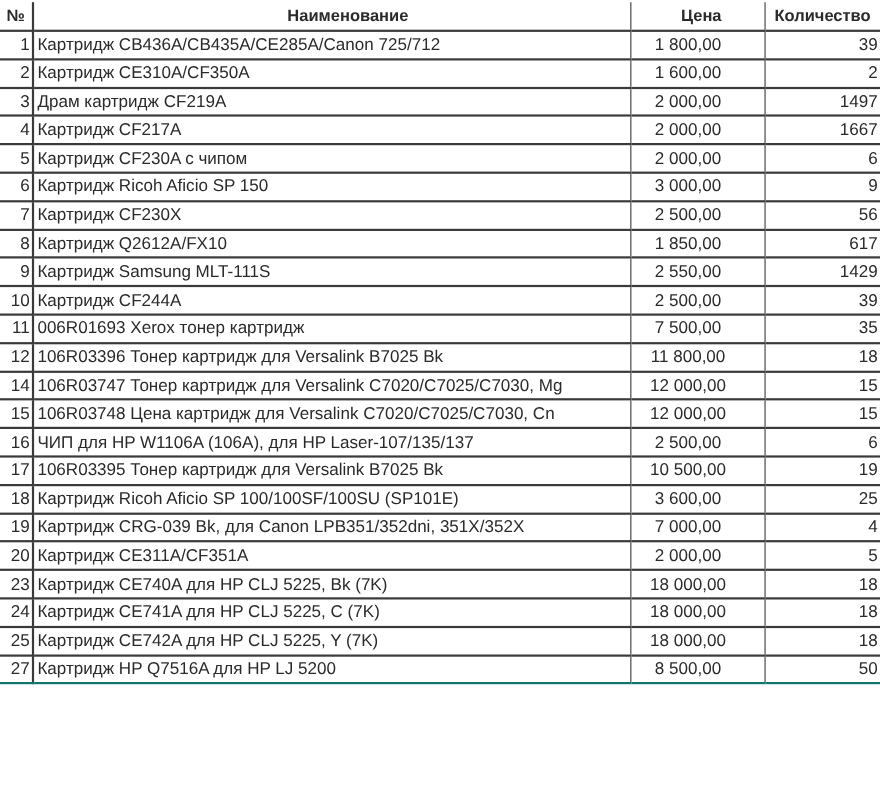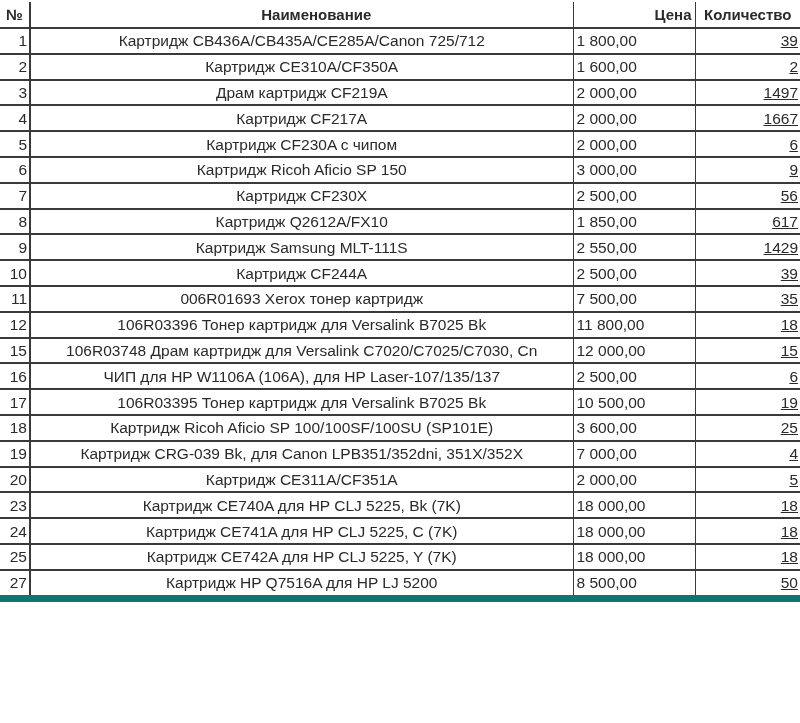--- a/index.html
+++ b/index.html
@@ -22,27 +22,27 @@
     height: 23.8px;
     padding: 0 3px;
     white-space: nowrap;
     overflow: hidden;
     line-height: 23px;
   }
   th { font-weight: bold; font-size: 15px; height: 25px; text-align: center; }
   th.h-num { text-align: left; padding-left: 6px; }
   td.num, th.h-num { border-right: 2px solid #3a3a3a; text-align: right; padding-right: 2px; }
   th.h-num { text-align: left; }
-  td.name { text-align: center; padding-left: 3px; border-right: 1.5px solid #3a3a3a; }
+  td.name { text-align: left; padding-left: 3px; border-right: 1.5px solid #3a3a3a; }
   th.h-name { border-right: 1.5px solid #3a3a3a; padding-left: 32px; }
-  td.price { text-align: left; padding-right: 20px; border-right: 1.5px solid #3a3a3a; }
-  th.h-price { border-right: 1.5px solid #3a3a3a; text-align: right; padding-left: 10px; }
-  td.qty { text-align: right; padding-right: 2px; text-decoration: underline; }
+  td.price { text-align: center; padding-right: 20px; border-right: 1.5px solid #3a3a3a; }
+  th.h-price { border-right: 1.5px solid #3a3a3a; text-align: center; padding-left: 10px; }
+  td.qty { text-align: right; padding-right: 2px; }
   th.h-qty { }
-  tr:last-child td { border-bottom: 7px solid #0f766e; border-radius: 10px; }
+  tr:last-child td { border-bottom: 2px solid #0f766e; border-radius: 10px; }
 </style>
 </head>
 <body>
 
 <table>
   <colgroup>
     <col class="c-num">
       <col class="c-name">
       <col class="c-price">
       <col class="c-qty">
@@ -122,22 +122,28 @@
         <td class="price">7 500,00</td>
         <td class="qty">35</td>
       </tr>
       <tr>
         <td class="num">12</td>
         <td class="name">106R03396 Тонер картридж для Versalink B7025 Bk</td>
         <td class="price">11 800,00</td>
         <td class="qty">18</td>
       </tr>
       <tr>
+        <td class="num">14</td>
+        <td class="name">106R03747 Тонер картридж для Versalink C7020/C7025/C7030, Mg</td>
+        <td class="price">12 000,00</td>
+        <td class="qty">15</td>
+      </tr>
+      <tr>
         <td class="num">15</td>
-        <td class="name">106R03748 Драм картридж для Versalink C7020/C7025/C7030, Cn</td>
+        <td class="name">106R03748 Цена картридж для Versalink C7020/C7025/C7030, Cn</td>
         <td class="price">12 000,00</td>
         <td class="qty">15</td>
       </tr>
       <tr>
         <td class="num">16</td>
         <td class="name">ЧИП для HP W1106A (106A), для HP Laser-107/135/137</td>
         <td class="price">2 500,00</td>
         <td class="qty">6</td>
       </tr>
       <tr>

